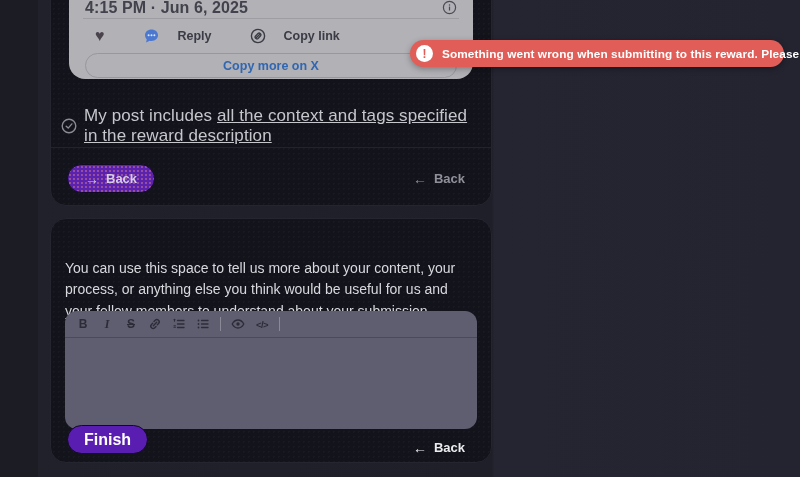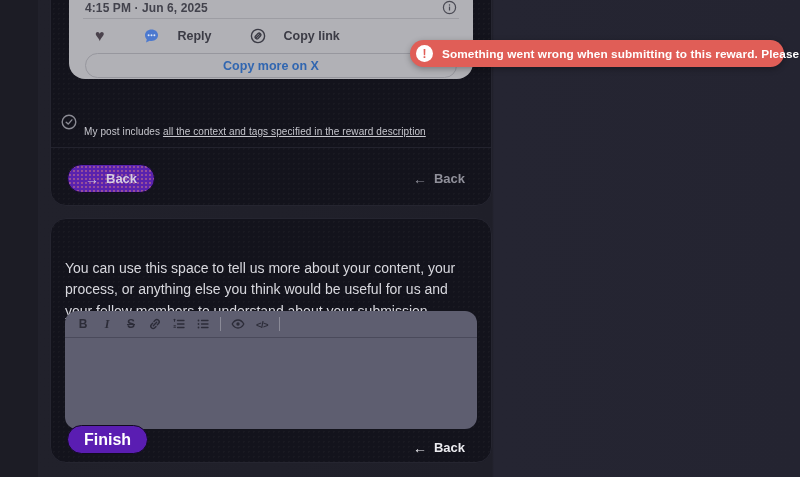--- a/index.html
+++ b/index.html
@@ -23,40 +23,40 @@
   .card.step1 { top:-30px; height:236px; }
   .card.step2 { top:218px; height:245px; }
 
   
   .tweet-embed {
     position:absolute; top:0; left:18px; width:404px; height:108px;
     background:#b1b1b6; border-radius:16px; padding:28px 16px 6px 16px;
     color:#3b3b45;
   }
   .tweet-top { display:flex; justify-content:space-between; align-items:center; height:17px; }
-  .tweet-timestamp { font-size:12px; font-weight:bold; color:#42424c; letter-spacing:.1px; }
+  .tweet-timestamp { font-size:16px; font-weight:bold; color:#42424c; letter-spacing:.1px; }
   .info-icon { width:15px; height:15px; display:block; }
   .tweet-divider { border:none; border-top:1px solid #9d9da3; margin:2px -2px 0 -2px; }
   .tweet-actions { display:flex; align-items:center; margin-top:6px; height:22px; }
   .heart-icon { font-size:16px; color:#4a424c; line-height:1; margin-left:10px; }
   .action-group { display:flex; align-items:center; gap:18px; margin-left:38px; cursor:pointer; }
   .action-label { font-size:12.5px; font-weight:bold; color:#3b3b45; }
   .reply-bubble { width:17px; height:16px; display:block; }
   .link-icon { width:16px; height:16px; display:block; }
   .read-more-btn {
     display:block; width:100%; height:25px; margin-top:6px;
     background:transparent; border:1px solid #97979e; border-radius:14px;
     font-family:inherit; font-size:12.5px; font-weight:bold; color:#3166b0;
     cursor:pointer;
   }
 
   
   .checkbox-row { position:absolute; top:135px; left:10px; right:14px; display:flex; align-items:center; gap:7px; }
   .check-circle-icon { width:16px; height:16px; flex:0 0 auto; }
-  .checkbox-label { font-size:10px; color:#c6c6cd; letter-spacing:.1px;margin-top:20px; }
+  .checkbox-label { font-size:17px; color:#c6c6cd; letter-spacing:.1px; }
   .checkbox-link { text-decoration:underline; color:#c6c6cd; cursor:pointer; }
 
   .card-divider1 { position:absolute; top:176px; left:0; right:0; border:none; border-top:1px solid #23232e; }
 
   
   .next-btn {
     position:absolute; top:193px; left:16px; height:29px; padding:0 17px;
     border:1px solid #120a22; border-radius:16px;
     background-color:#5a22ae;
     background-image:radial-gradient(rgba(244,152,122,.38) 1px, transparent 1.25px);

